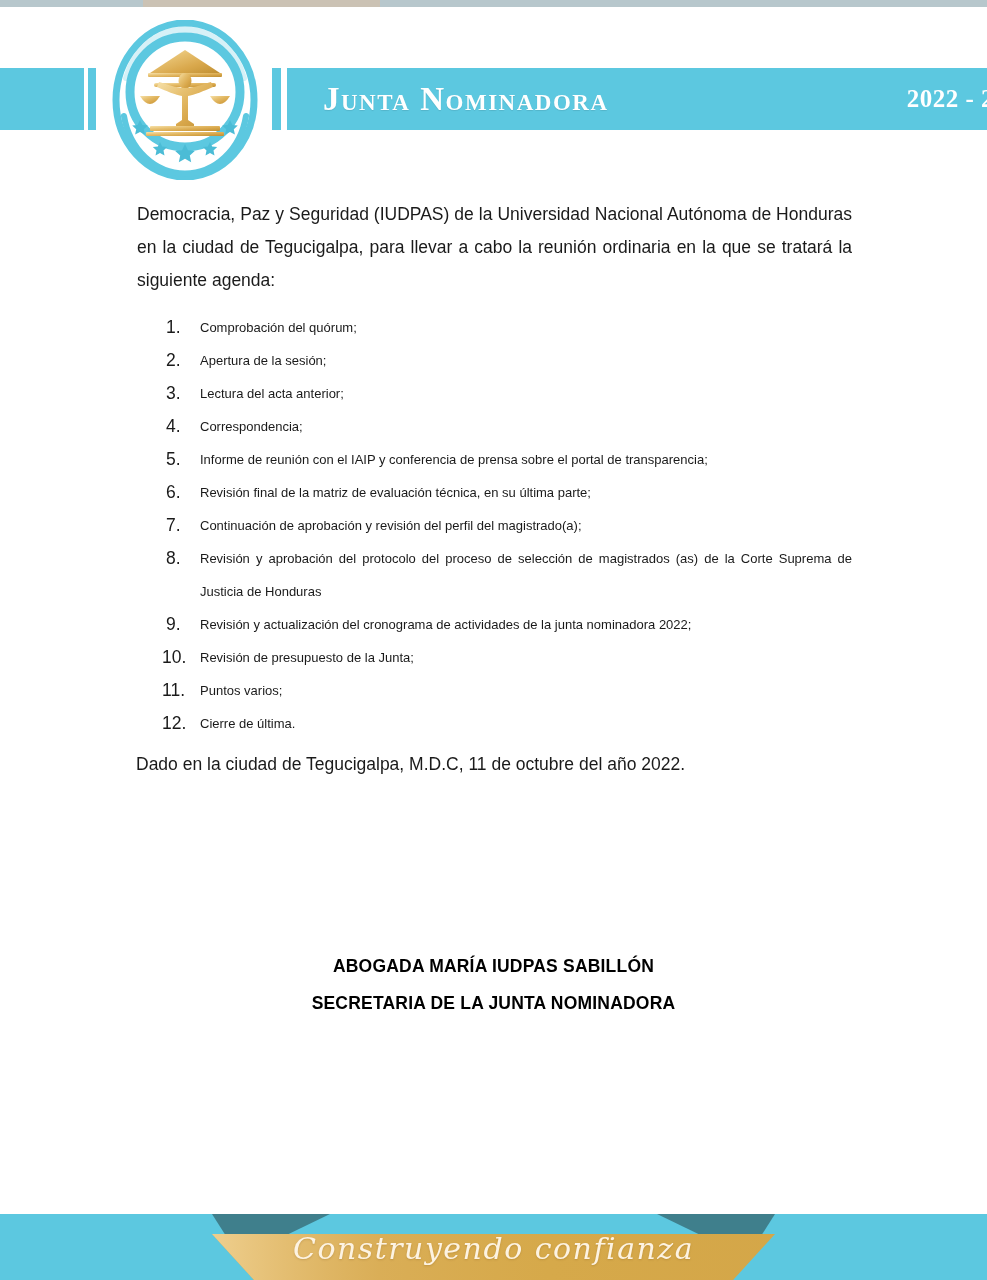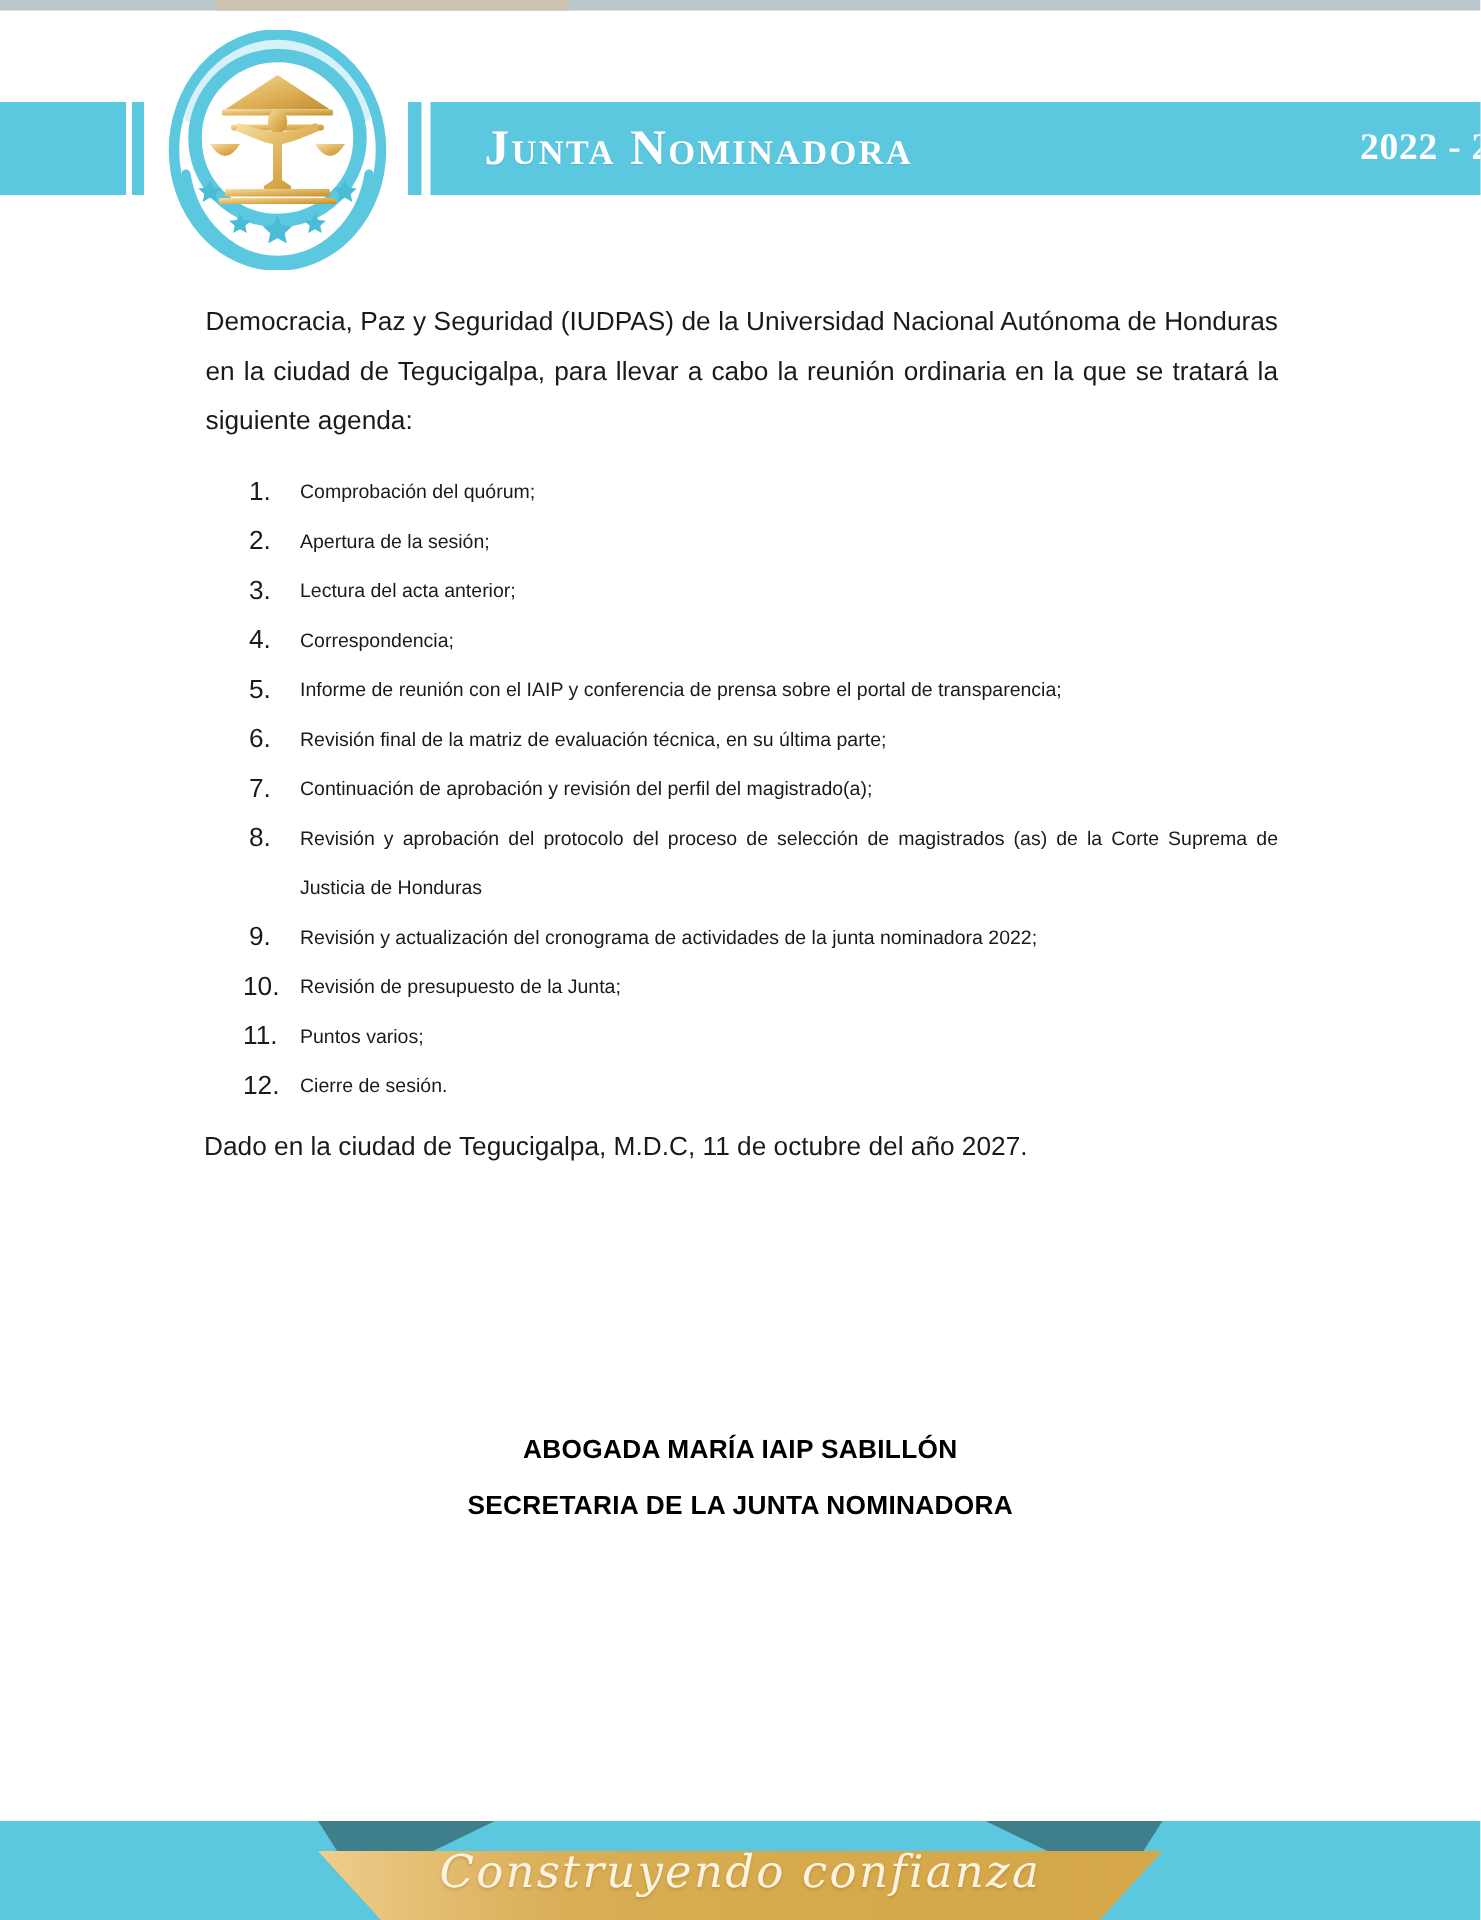--- a/index.html
+++ b/index.html
@@ -267,28 +267,28 @@
     <li>Apertura de la sesión;</li>
     <li>Lectura del acta anterior;</li>
     <li>Correspondencia;</li>
     <li>Informe de reunión con el IAIP y conferencia de prensa sobre el portal de transparencia;</li>
     <li>Revisión final de la matriz de evaluación técnica, en su última parte;</li>
     <li>Continuación de aprobación y revisión del perfil del magistrado(a);</li>
     <li>Revisión y aprobación del protocolo del proceso de selección de magistrados (as) de la Corte Suprema de Justicia de Honduras</li>
     <li>Revisión y actualización del cronograma de actividades de la junta nominadora 2022;</li>
     <li class="wide">Revisión de presupuesto de la Junta;</li>
     <li class="wide">Puntos varios;</li>
-    <li class="wide">Cierre de sesión.</li>
+    <li class="wide">Cierre de última.</li>
   </ol>
 
-  <p class="closing">Dado en la ciudad de Tegucigalpa, M.D.C, 11 de octubre del año 2027.</p>
+  <p class="closing">Dado en la ciudad de Tegucigalpa, M.D.C, 11 de octubre del año 2022.</p>
 </div>
 
 <div class="signature">
-  <div class="sig-line">ABOGADA MARÍA IAIP SABILLÓN</div>
+  <div class="sig-line">ABOGADA MARÍA IUDPAS SABILLÓN</div>
   <div class="sig-line">SECRETARIA DE LA JUNTA NOMINADORA</div>
 </div>
 
 <div class="footer">
   <svg viewBox="0 0 987 92" width="987" height="92">
 
     <rect x="0" y="26" width="987" height="66" fill="#5cc8e0"></rect>
 
     <polygon points="202,26 330,26 270,55 202,55" fill="#3f7f8c"></polygon>
     <polygon points="785,26 657,26 717,55 785,55" fill="#3f7f8c"></polygon>

